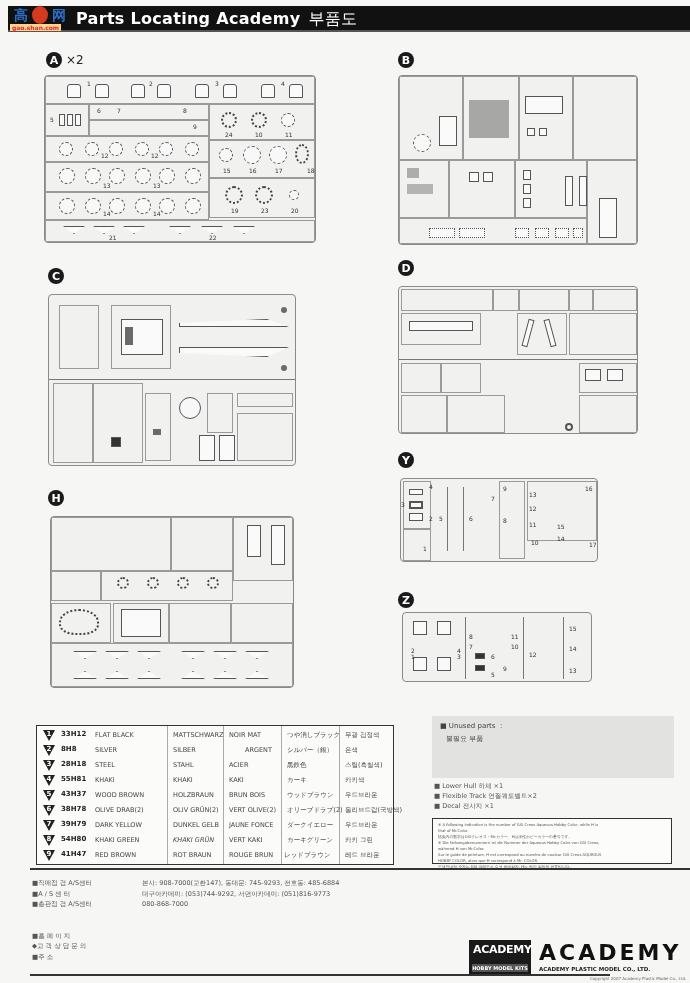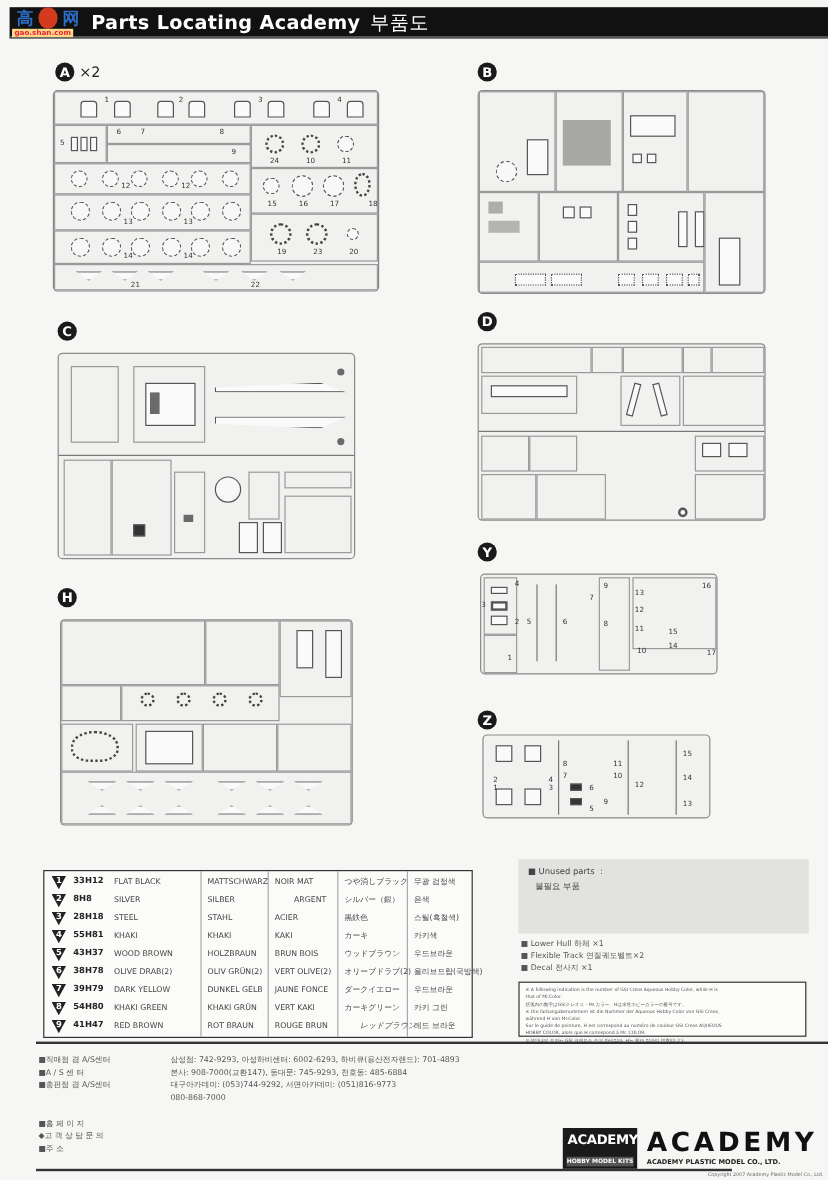--- a/index.html
+++ b/index.html
@@ -420,32 +420,32 @@
       <span class="c" style="left:58px;">DARK YELLOW</span>
       <span class="c" style="left:136px;">DUNKEL GELB</span>
       <span class="c" style="left:192px;">JAUNE FONCE</span>
       <span class="c" style="left:250px;">ダークイエロー</span>
       <span class="c" style="left:308px;">우드브라운</span>
     </div>
     <div class="paint-row" style="top:107px;">
       <span class="num">8</span>
       <span class="code">54H80</span>
       <span class="c" style="left:58px;">KHAKI GREEN</span>
-      <span class="c" style="left:136px;">KHAKI GRÜN</span>
+      <span class="c" style="left:136px;font-style:italic;">KHAKI GRÜN</span>
       <span class="c" style="left:192px;">VERT KAKI</span>
       <span class="c" style="left:250px;">カーキグリーン</span>
       <span class="c" style="left:308px;">카키 그린</span>
     </div>
     <div class="paint-row" style="top:122px;">
       <span class="num">9</span>
       <span class="code">41H47</span>
       <span class="c" style="left:58px;">RED BROWN</span>
       <span class="c" style="left:136px;">ROT BRAUN</span>
       <span class="c" style="left:192px;">ROUGE BRUN</span>
-      <span class="c" style="left:263px;font-style:italic;">レッドブラウン</span>
+      <span class="c" style="left:247px;">レッドブラウン</span>
       <span class="c" style="left:308px;">레드 브라운</span>
     </div>
   </div>
 
   <div class="unused">
     <span class="lbl">■ <span>Unused parts</span></span>
     <span class="lbl-kr">불필요 부품</span>
     <span class="sep">:</span>
   </div>
 
@@ -473,21 +473,20 @@
       <div>■직매점 겸 A/S센터</div>
       <div>■A / S   센   터</div>
       <div>■총판점 겸 A/S센터</div>
       <div style="height:10.5px;"></div>
       <div style="height:10.5px;"></div>
       <div>■홈  페  이  지</div>
       <div>◆고 객 상 담 문 의</div>
       <div>■주            소</div>
     </div>
     <div class="vals">
-      <div>삼성점: 742-9293, 아성하비센터: 6002-6293, 하비큐(용산전자랜드): 701-4893</div>
       <div>본사: 908-7000(교환147), 동대문: 745-9293, 천호동: 485-6884</div>
       <div>대구아카데미: (053)744-9292, 서면아카데미: (051)816-9773</div>
       <div>080-868-7000</div>
     </div>
   </div>
 
   <div class="acad-box">
     <span class="t">ACADEMY</span>
     <span class="s">HOBBY MODEL KITS</span>
   </div>

